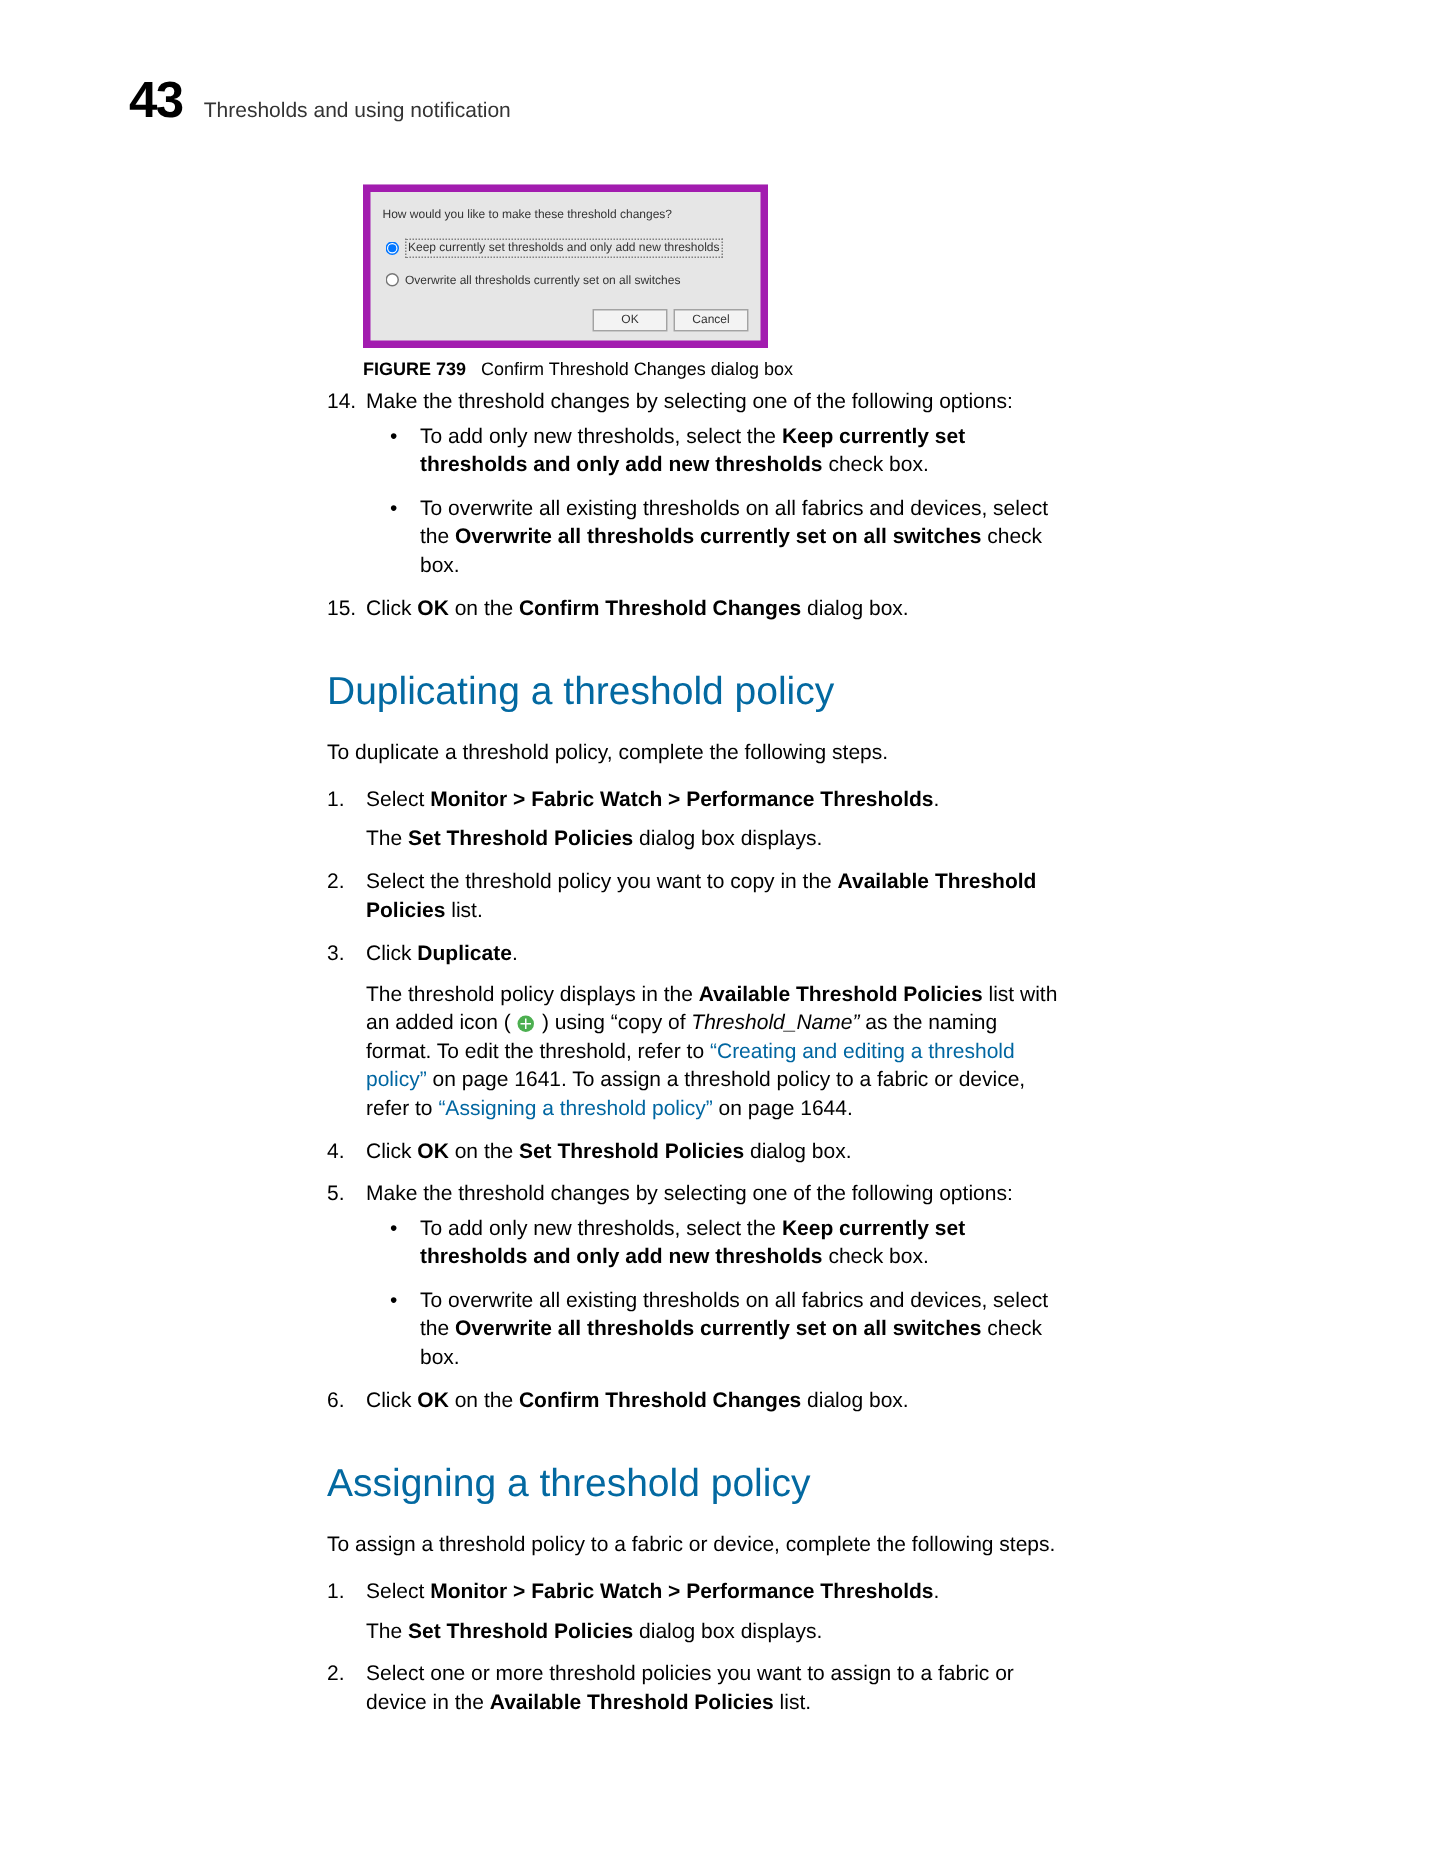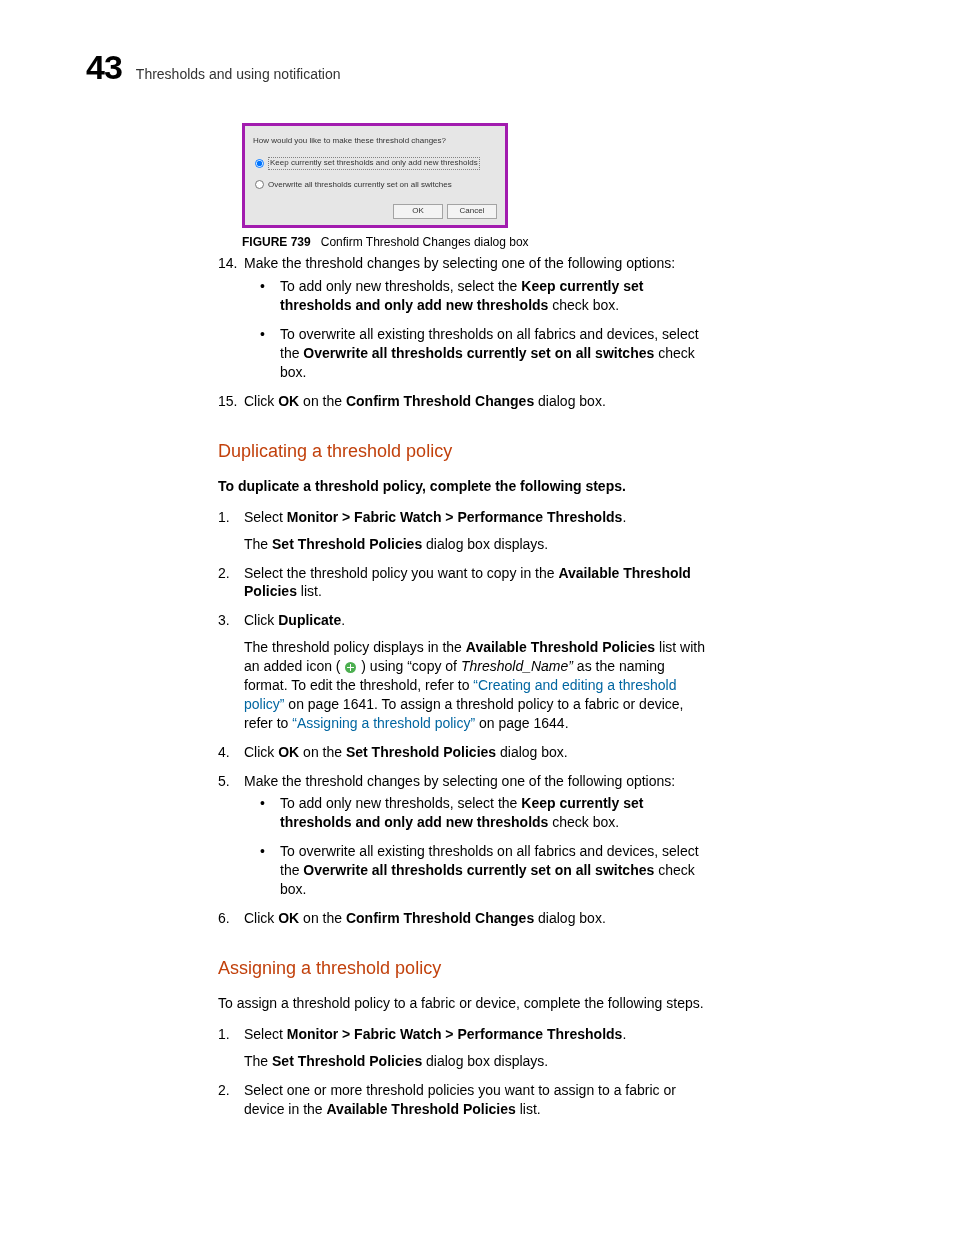--- a/index.html
+++ b/index.html
@@ -36,21 +36,21 @@
   }
   .content {
     margin-left: 140px;
     margin-right: 10px;
     font-size: 14px;
     line-height: 1.35;
   }
   .dialog {
     width: 244px;
     background: #e6e6e6;
-    border: 3px solid #a21caf;
+    border: 5px solid #a21caf;
     margin: 36px 0 6px 24px;
     padding: 10px 8px 6px 8px;
     font-size: 8px;
     color: #333;
     font-family: Verdana, Arial, sans-serif;
   }
   .opt {
     display: flex;
     align-items: center;
     gap: 4px;
@@ -116,23 +116,23 @@
     top: 0;
     font-size: 14px;
   }
   .sub {
     margin-top: 8px;
   }
   h2.section {
     font-family: "Arial Narrow", Arial, Helvetica, sans-serif;
     font-stretch: condensed;
     font-weight: 400;
-    font-size: 18px;
+    font-size: 26px;
     margin: 28px 0 14px 0;
-    color: #c2410c;
+    color: #0369a1;
   }
   .bold { font-weight: 700; }
   .italic { font-style: italic; }
   .link { color: #0066a1; }
   .dup-icon {
     display: inline-block;
     width: 11px; height: 11px;
     border-radius: 50%;
     background: #4caf50;
     vertical-align: middle;
@@ -193,21 +193,21 @@
           </li>
         </ul>
       </li>
       <li>
         <span class="num">15.</span>
         <span>Click </span><span class="bold">OK</span><span> on the </span><span class="bold">Confirm Threshold Changes</span><span> dialog box.</span>
       </li>
     </ol>
 
     <h2 class="section">Duplicating a threshold policy</h2>
-    <p style="margin:0 0 12px 0;font-weight:bold;">To duplicate a threshold policy, complete the following steps.</p>
+    <p style="margin:0 0 12px 0;">To duplicate a threshold policy, complete the following steps.</p>
 
     <ol class="steps">
       <li>
         <span class="num">1.</span>
         <span>Select </span><span class="bold">Monitor &gt; Fabric Watch &gt; Performance Thresholds</span><span>.</span>
         <div class="sub">
           <span>The </span><span class="bold">Set Threshold Policies</span><span> dialog box displays.</span>
         </div>
       </li>
       <li>

